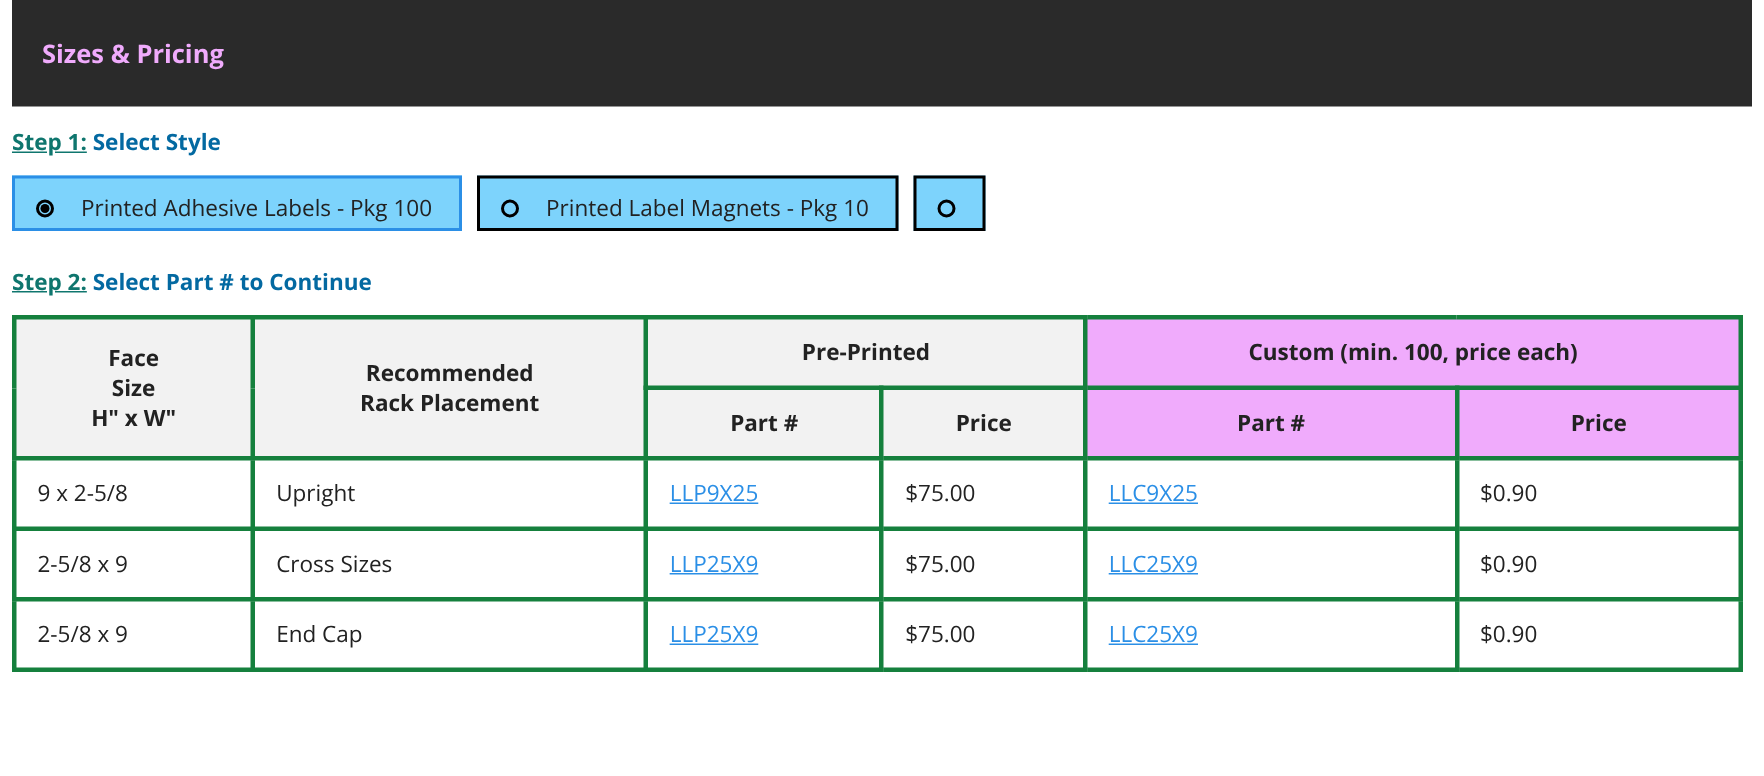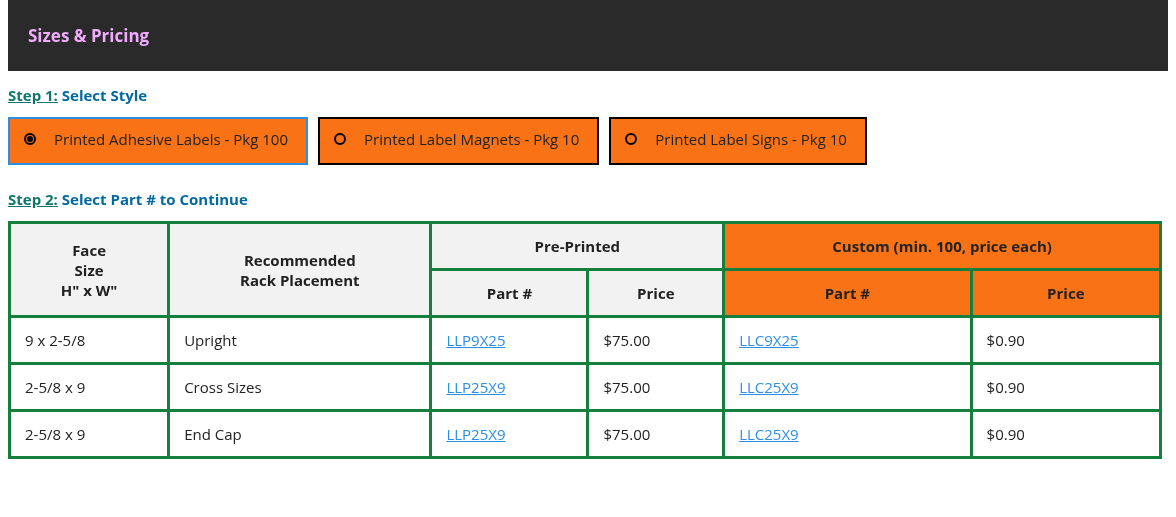--- a/index.html
+++ b/index.html
@@ -31,25 +31,25 @@
     }
     .styles-row {
       display: flex;
       gap: 10px;
       margin-bottom: 24px;
     }
     .style-option {
       display: flex;
       align-items: center;
       border: 2px solid #000;
-      padding: 10px 18px 14px 14px;
+      padding: 10px 18px 3px 14px;
       font-size: 15px;
       cursor: pointer;
       gap: 18px;
-      background: #f97316;
+      background: #7dd3fc;
     }
     .style-option.selected {
       border-color: #2b8fe6;
     }
     .radio {
       width: 12px;
       height: 12px;
       border: 2px solid #000;
       border-radius: 50%;
       display: inline-block;
@@ -75,21 +75,21 @@
       padding: 12px 14px;
       text-align: left;
       vertical-align: middle;
     }
     th {
       background: #f2f2f2;
       font-weight: 700;
       text-align: center;
     }
     th.custom-group, th.custom-sub {
-      background: #f97316;
+      background: #f0abfc;
     }
     .link {
       color: #2b8fe6;
       text-decoration: underline;
       cursor: pointer;
     }
   </style>
 </head>
 <body>
 
@@ -106,21 +106,20 @@
   <div class="style-option selected">
     <span class="radio filled"></span>
     <span>Printed Adhesive Labels - Pkg 100</span>
   </div>
   <div class="style-option">
     <span class="radio"></span>
     <span>Printed Label Magnets - Pkg 10</span>
   </div>
   <div class="style-option">
     <span class="radio"></span>
-    <span>Printed Label Signs - Pkg 10</span>
   </div>
 </div>
 
 <div class="step-line">
   <span class="step-label">Step 2:</span>
   <span class="step-text">Select Part # to Continue</span>
 </div>
 
 <table>
   <thead>

